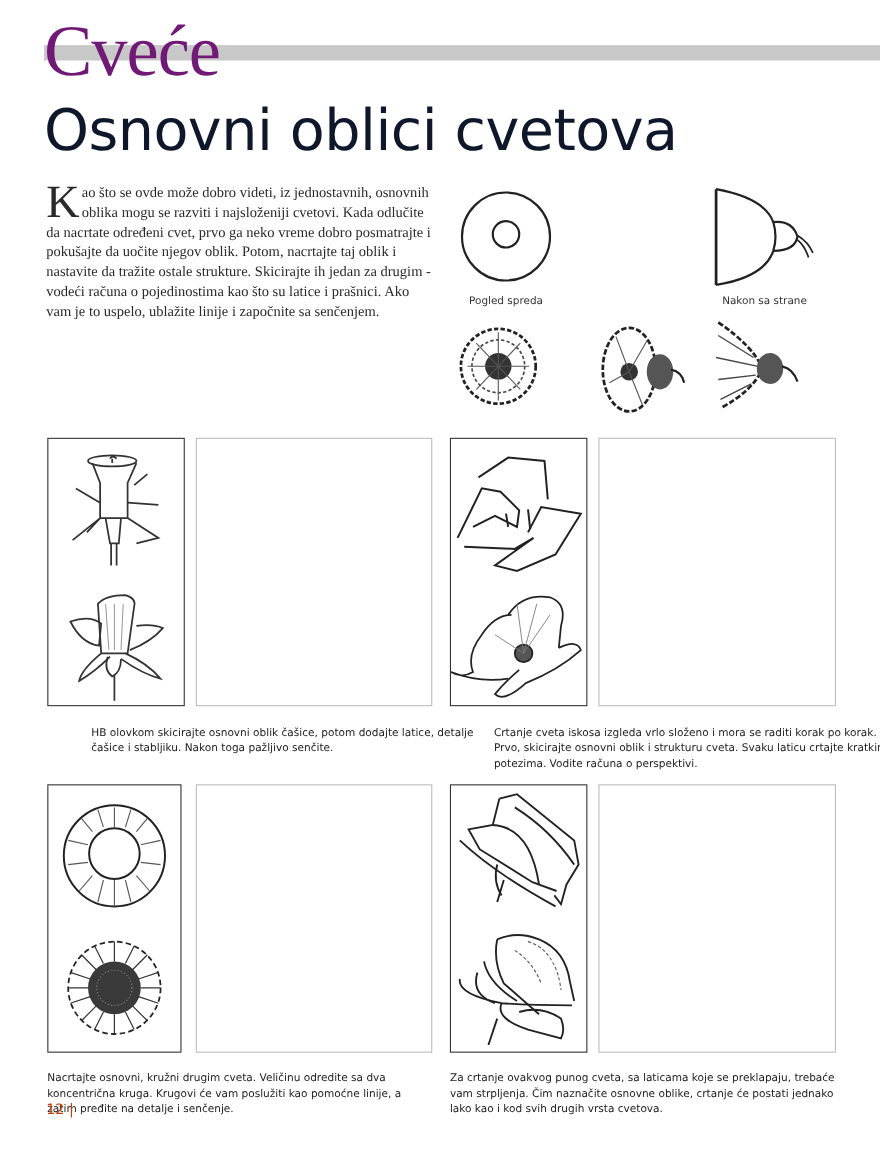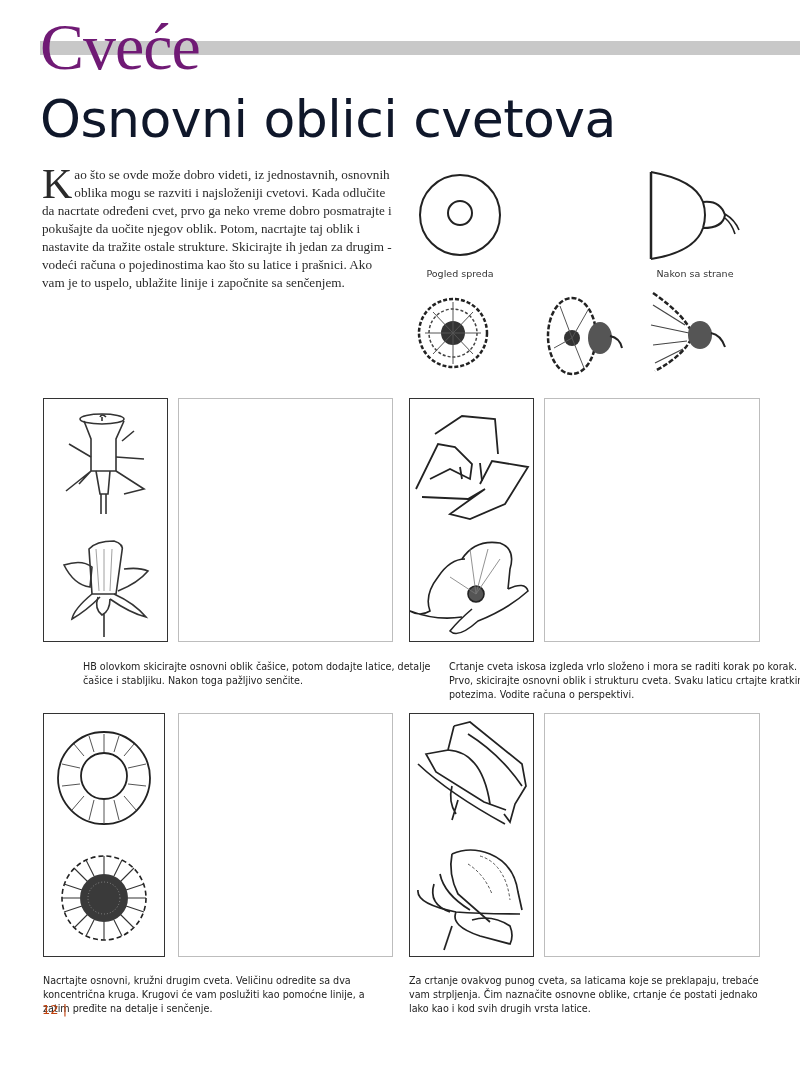--- a/index.html
+++ b/index.html
@@ -177,15 +177,15 @@
     </g>
     <g stroke="#555" stroke-width="1" fill="none">
         <path d="M70 142 Q84 146 92 160 Q98 170 100 186" stroke-dasharray="3 2"></path>
         <path d="M58 150 Q74 160 82 180" stroke-dasharray="3 2"></path>
       </g>
   </svg>
 </div>
 <div class="empty" style="left:544px; top:713px; width:214px; height:242px;"></div>
 
 <div class="caption" style="left:43px; top:974px; width:350px;">Nacrtajte osnovni, kružni drugim cveta. Veličinu odredite sa dva koncentrična kruga. Krugovi će vam poslužiti kao pomoćne linije, a zatim pređite na detalje i senčenje.</div>
-<div class="caption" style="left:409px; top:974px; width:370px;">Za crtanje ovakvog punog cveta, sa laticama koje se preklapaju, trebaće vam strpljenja. Čim naznačite osnovne oblike, crtanje će postati jednako lako kao i kod svih drugih vrsta latice.</div>
+<div class="caption" style="left:409px; top:974px; width:370px;">Za crtanje ovakvog punog cveta, sa laticama koje se preklapaju, trebaće vam strpljenja. Čim naznačite osnovne oblike, crtanje će postati jednako lako kao i kod svih drugih vrsta cvetova.</div>
 
 <div class="pageno">12 |</div>
 
 </body></html>

